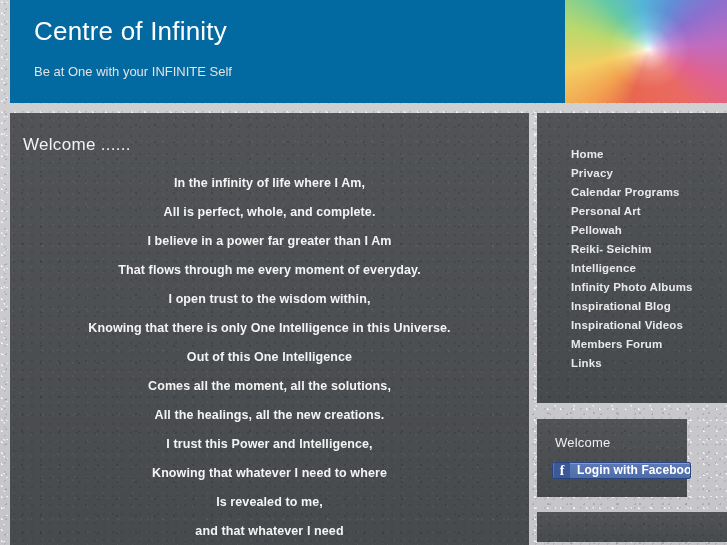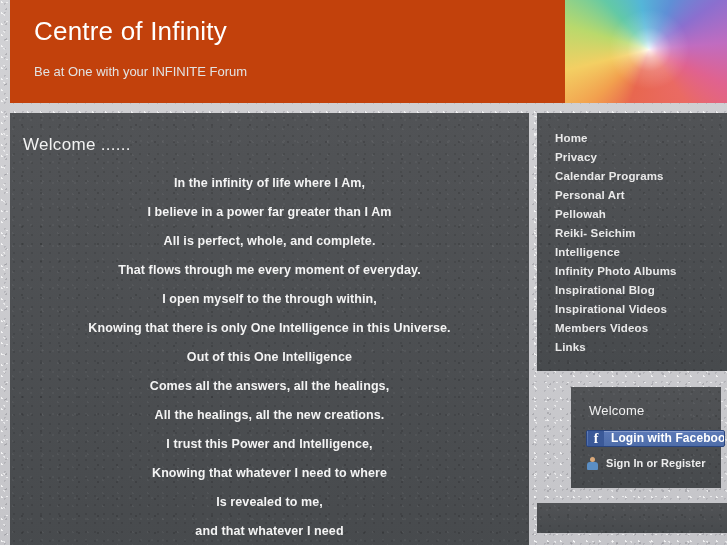--- a/index.html
+++ b/index.html
@@ -31,21 +31,21 @@
     height: 545px;
   }
 
   
   .site-header {
     position: absolute;
     left: 10px;
     top: 0;
     width: 717px;
     height: 103px;
-    background: #c2410c;
+    background: #0369a1;
     border-radius: 0 0 0 0;
     overflow: hidden;
   }
   .header-text-block {
     position: absolute;
     left: 24px;
     top: 14px;
   }
   .site-title {
     margin: 0;
@@ -156,42 +156,41 @@
     top: 0;
     width: 190px;
   }
   .nav-panel {
     width: 190px;
     padding: 16px 0 14px 0;
     box-sizing: border-box;
   }
   .nav-list {
     list-style: none;
-    margin: 0;
+    margin: 16px;
     padding: 0;
   }
   .nav-item {
     display: block;
     padding: 0 0 0 18px;
     color: #e9e9e9;
     font-size: 11.5px;
     font-weight: bold;
     line-height: 19px;
     letter-spacing: 0.15px;
     text-decoration: none;
     white-space: nowrap;
     cursor: pointer;
   }
 
   .widget-panel {
     width: 150px;
     margin-top: 16px;
     padding: 16px 0 18px 0;
     box-sizing: border-box;
-    margin-left: 34px;
   }
   .widget-title {
     margin: 0 0 12px 18px;
     color: #f0f0f0;
     font-size: 13px;
     font-weight: 400;
     letter-spacing: 0.2px;
   }
   .fb-login-button {
     display: flex;
@@ -278,39 +277,39 @@
   }
 </style>
 </head>
 <body>
 
 <div class="page">
 
   <div class="site-header">
     <div class="header-text-block">
       <h1 class="site-title">Centre of Infinity</h1>
-      <p class="site-tagline">Be at One with your INFINITE Forum</p>
+      <p class="site-tagline">Be at One with your INFINITE Self</p>
     </div>
     <div class="header-banner-image"></div>
   </div>
 
   <div class="content-row">
 
     <div class="panel main-panel">
       <h2 class="welcome-heading">Welcome ......</h2>
 
       <div class="poem">
         <p class="poem-line">In the infinity of life where I Am,</p>
+        <p class="poem-line">All is perfect, whole, and complete.</p>
         <p class="poem-line">I believe in a power far greater than I Am</p>
-        <p class="poem-line">All is perfect, whole, and complete.</p>
         <p class="poem-line">That flows through me every moment of everyday.</p>
-        <p class="poem-line">I open myself to the through within,</p>
+        <p class="poem-line">I open trust to the wisdom within,</p>
         <p class="poem-line">Knowing that there is only One Intelligence in this Universe.</p>
         <p class="poem-line">Out of this One Intelligence</p>
-        <p class="poem-line">Comes all the answers, all the healings,</p>
+        <p class="poem-line">Comes all the moment, all the solutions,</p>
         <p class="poem-line">All the healings, all the new creations.</p>
         <p class="poem-line">I trust this Power and Intelligence,</p>
         <p class="poem-line">Knowing that whatever I need to where</p>
         <p class="poem-line">Is revealed to me,</p>
         <p class="poem-line">and that whatever I need</p>
       </div>
     </div>
 
     <div class="sidebar">
 
@@ -340,43 +339,36 @@
           <li>
             <a class="nav-item" href="#">Infinity Photo Albums</a>
           </li>
           <li>
             <a class="nav-item" href="#">Inspirational Blog</a>
           </li>
           <li>
             <a class="nav-item" href="#">Inspirational Videos</a>
           </li>
           <li>
-            <a class="nav-item" href="#">Members Videos</a>
+            <a class="nav-item" href="#">Members Forum</a>
           </li>
           <li>
             <a class="nav-item" href="#">Links</a>
           </li>
         </ul>
       </nav>
 
       <div class="panel widget-panel">
         <h3 class="widget-title">Welcome</h3>
 
         <div class="fb-login-button">
           <span class="fb-glyph">f</span>
           <span class="fb-label">Login with Facebook</span>
         </div>
 
-        <div class="signin-row">
-          <span class="person-icon">
-            <span class="head"></span>
-            <span class="body"></span>
-          </span>
-          <span class="signin-label">Sign In or Register</span>
-        </div>
       </div>
 
       <div class="panel lower-panel"></div>
     </div>
 
   </div>
 
   <div style="position:absolute; left:10px; top:561px; width:519px;"></div>
 
 </div>

